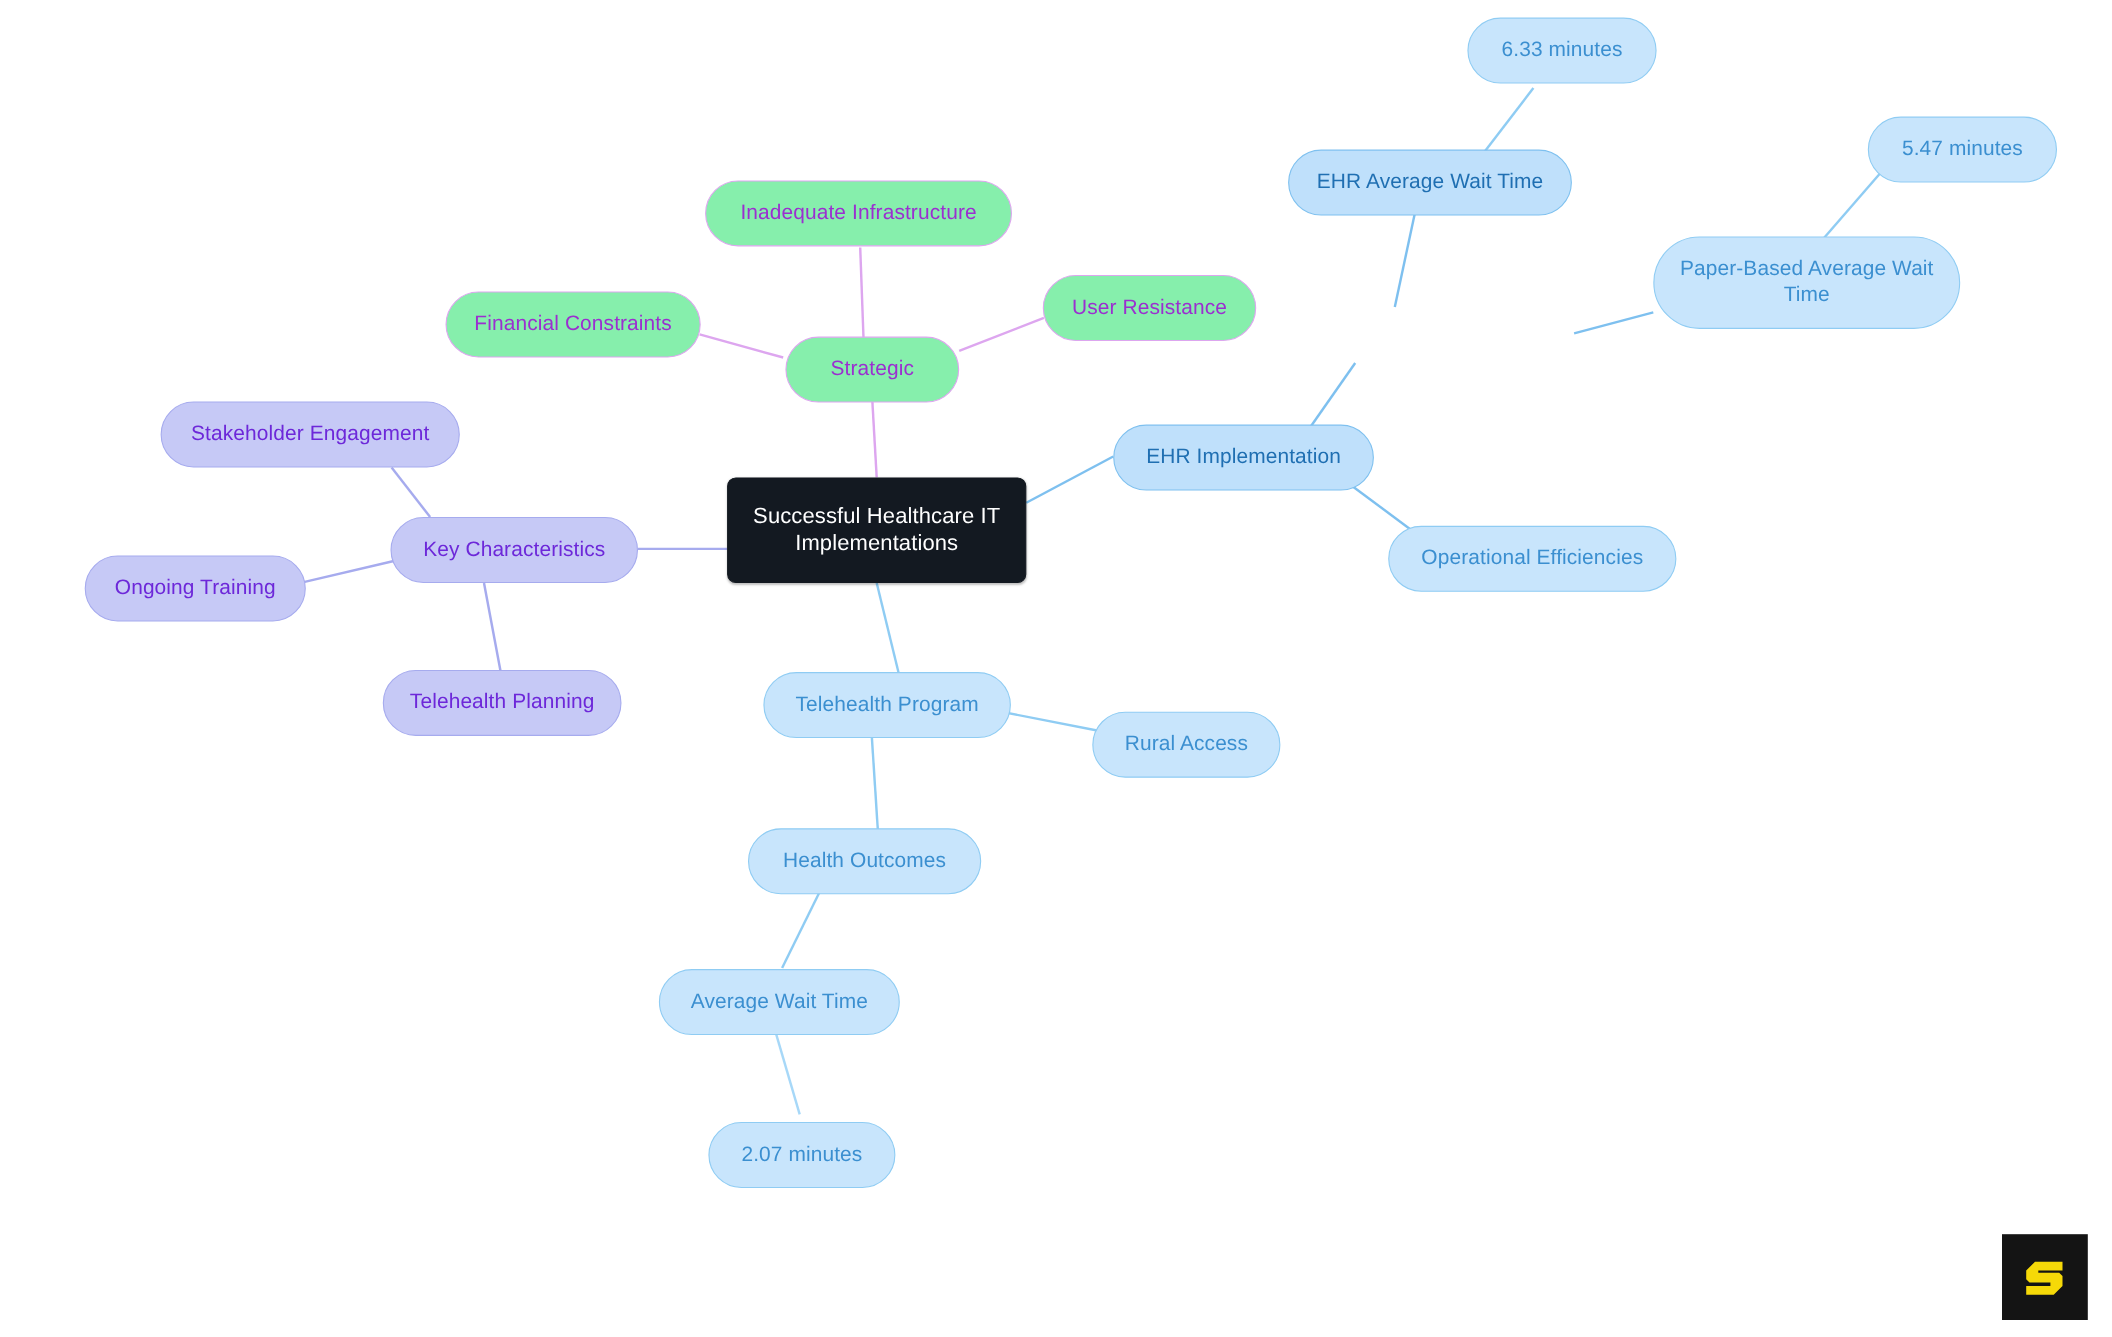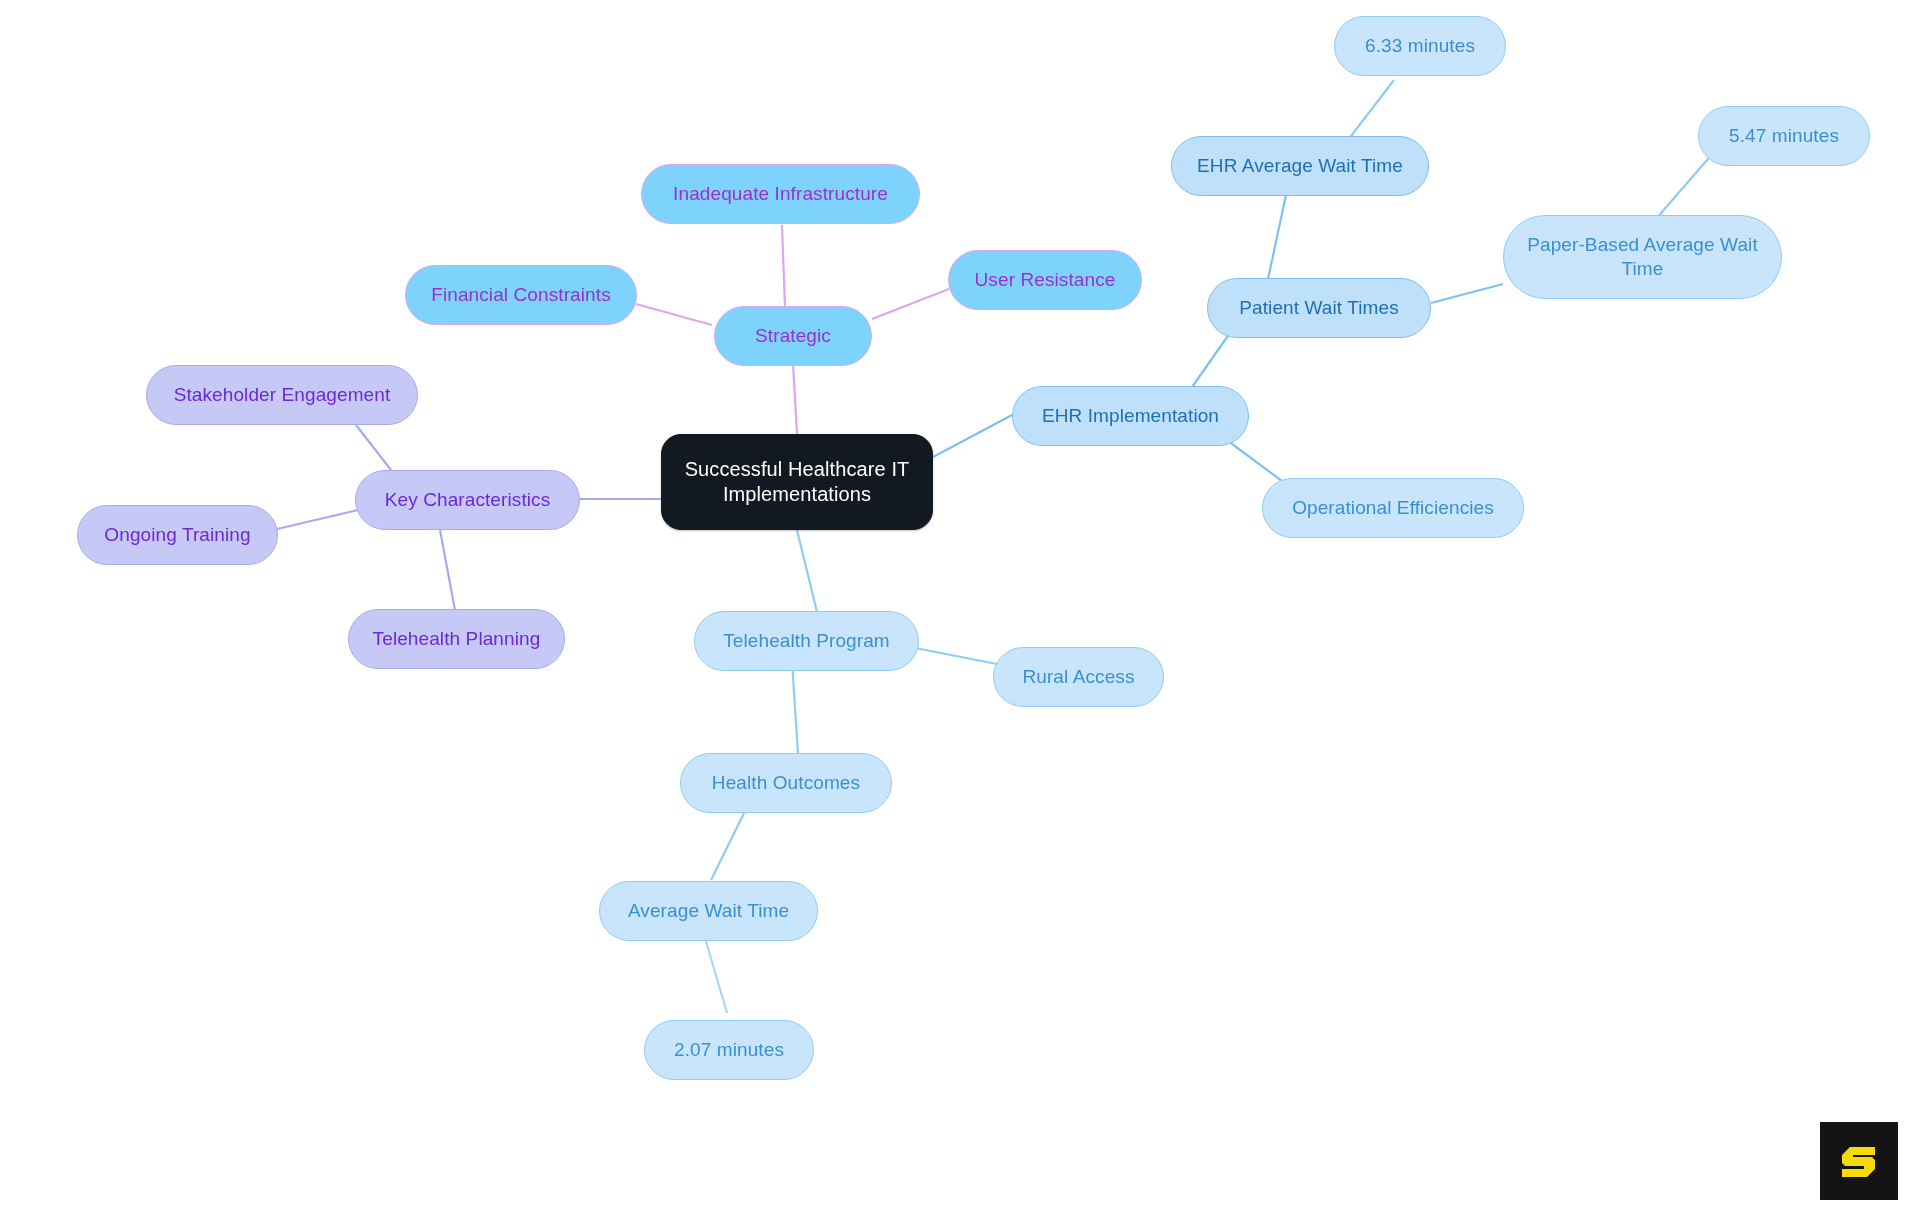--- a/index.html
+++ b/index.html
@@ -29,21 +29,21 @@
     text-align: center;
     border-radius: 999px;
     border-width: 1.5px;
     border-style: solid;
     line-height: 1.25;
     padding: 17px 14px;
     white-space: pre-line;
     letter-spacing: 0.1px;
   }
   .node.root {
-    border-radius: 20px;
+    border-radius: 8px;
     font-size: 20px;
     color: #ffffff;
     background: #131921;
     border-color: #131921;
     box-shadow: 0 1px 2px rgba(0,0,0,0.25);
   }
   .node.blue {
     background: #bfe0fb;
     border-color: #7ec0ef;
     color: #1f6fb2;
@@ -55,21 +55,21 @@
     color: #3b8fd0;
     font-size: 19px;
   }
   .node.indigo {
     background: #c6c9f6;
     border-color: #a6abee;
     color: #6d28d9;
     font-size: 19px;
   }
   .node.violet {
-    background: #7dd3fc;
+    background: #86efac;
     border-color: #dda6ef;
     color: #9b2fd0;
     font-size: 19px;
   }
   #logo {
     position: absolute;
     width: 78px; height: 78px;
     background: #141414;
     display: flex;
     align-items: center;
@@ -125,23 +125,20 @@
   </svg>
 
   <div class="node root" style="left:661px; top:434px; width:272px; height:96px;">
     <span>Successful Healthcare IT Implementations</span>
   </div>
 
   <div class="node blue" style="left:1012px; top:386px; width:237px; height:60px;">
     <span>EHR Implementation</span>
   </div>
 
-  <div class="node blue" style="left:1207px; top:278px; width:224px; height:60px;">
-    <span>Patient Wait Times</span>
-  </div>
 
   <div class="node blue" style="left:1171px; top:136px; width:258px; height:60px;">
     <span>EHR Average Wait Time</span>
   </div>
 
   <div class="node blue-soft" style="left:1334px; top:16px; width:172px; height:60px;">
     <span>6.33 minutes</span>
   </div>
 
   <div class="node blue-soft" style="left:1503px; top:215px; width:279px; height:84px;">

